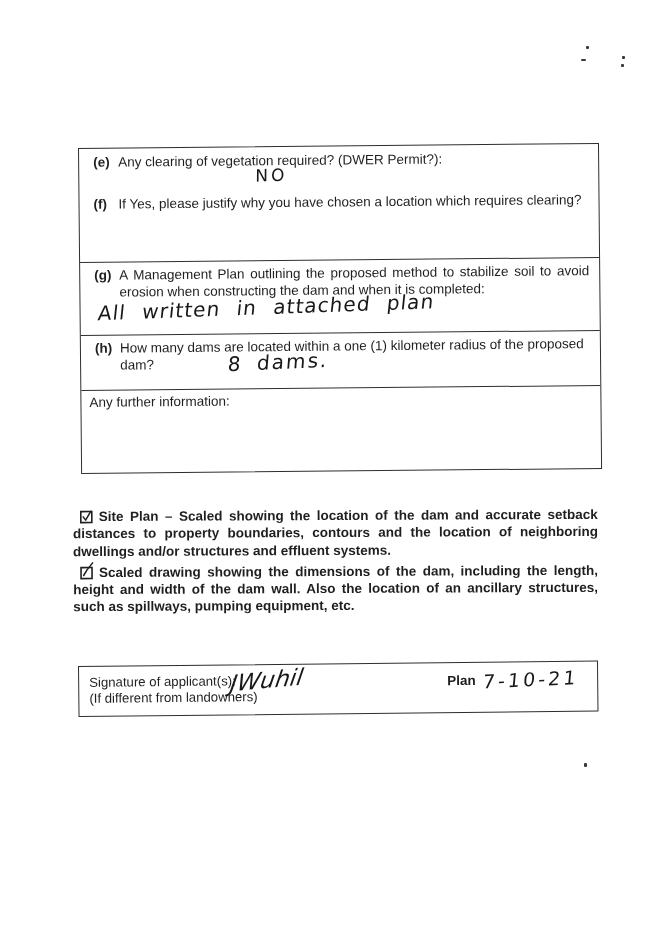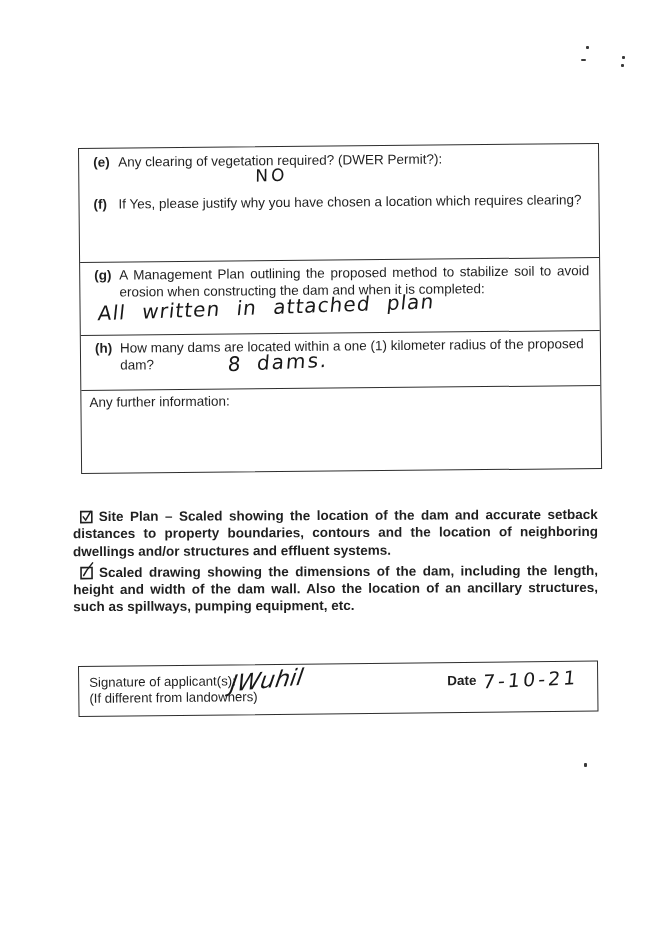--- a/index.html
+++ b/index.html
@@ -171,17 +171,17 @@
           </svg></span><span>Scaled drawing showing the dimensions of the dam, including the length, height and width of the dam wall. Also the location of an ancillary structures, such as spillways, pumping equipment, etc.</span></p>
 
   </div>
 
   <div class="sig-box">
     <div class="sig-label">
       <div>Signature of applicant(s):</div>
       <div>(If different from landowners)</div>
     </div>
     <div class="sig-value">JWuhil</div>
-    <div class="date-label">Date</div>
+    <div class="date-label">Plan</div>
     <div class="date-value">7-10-21</div>
   </div>
 
 </div>
 
 </body></html>

